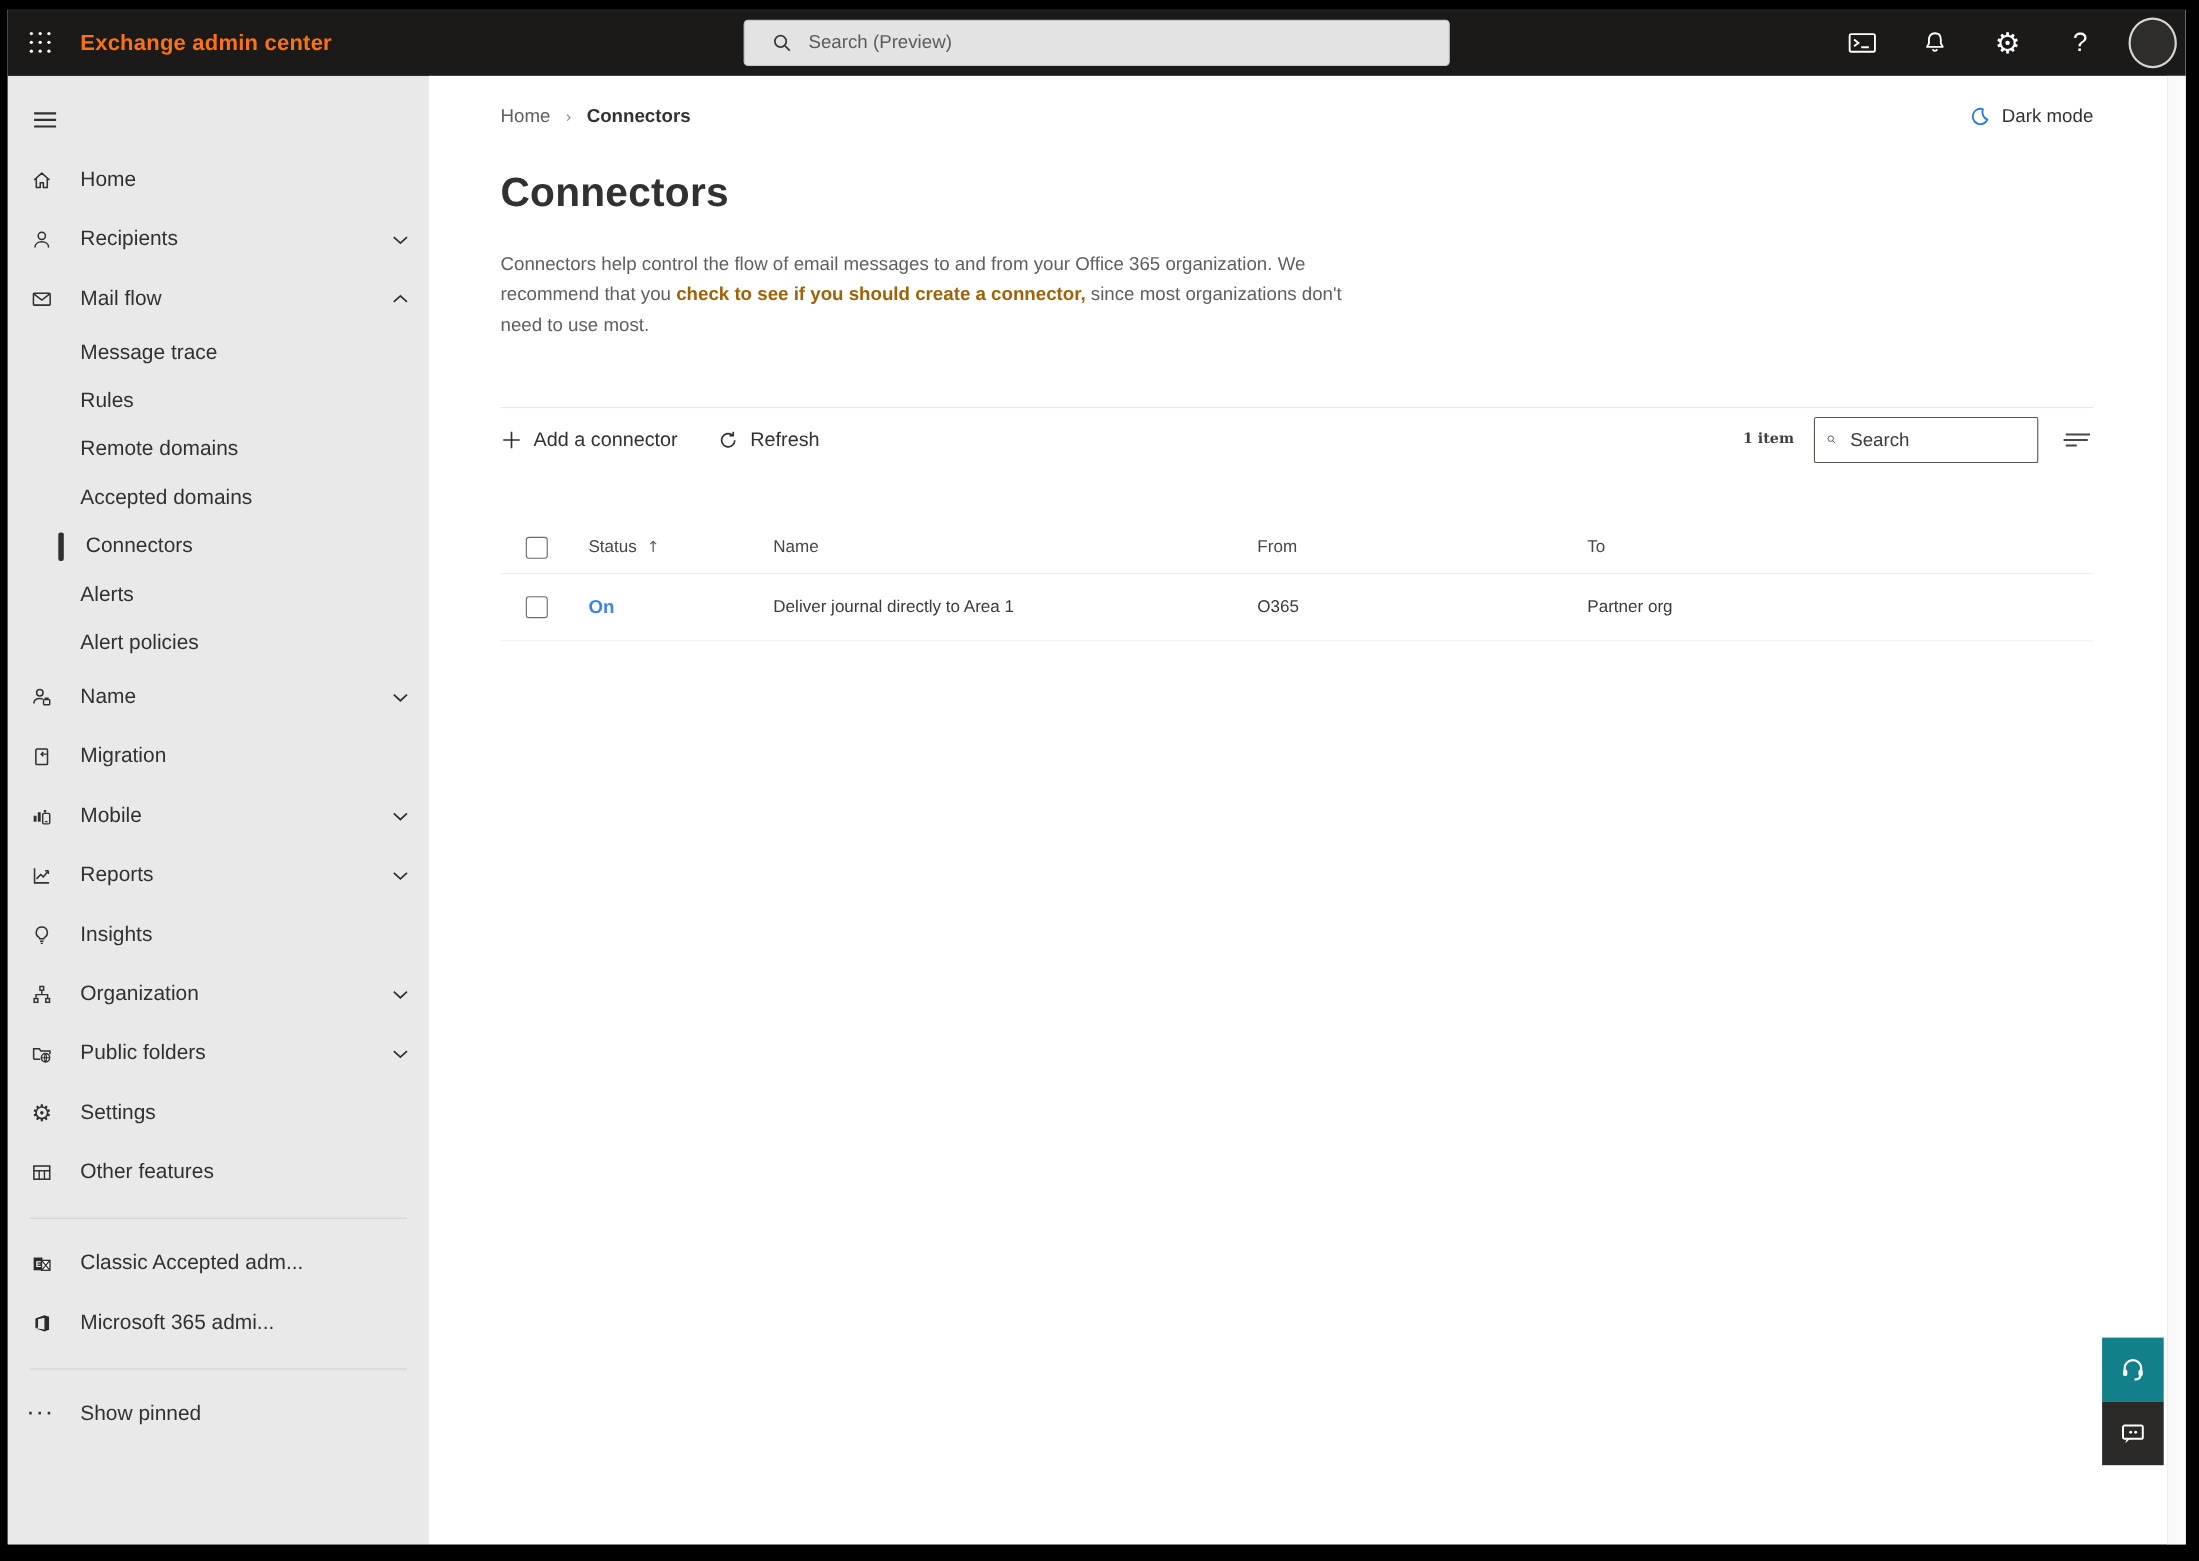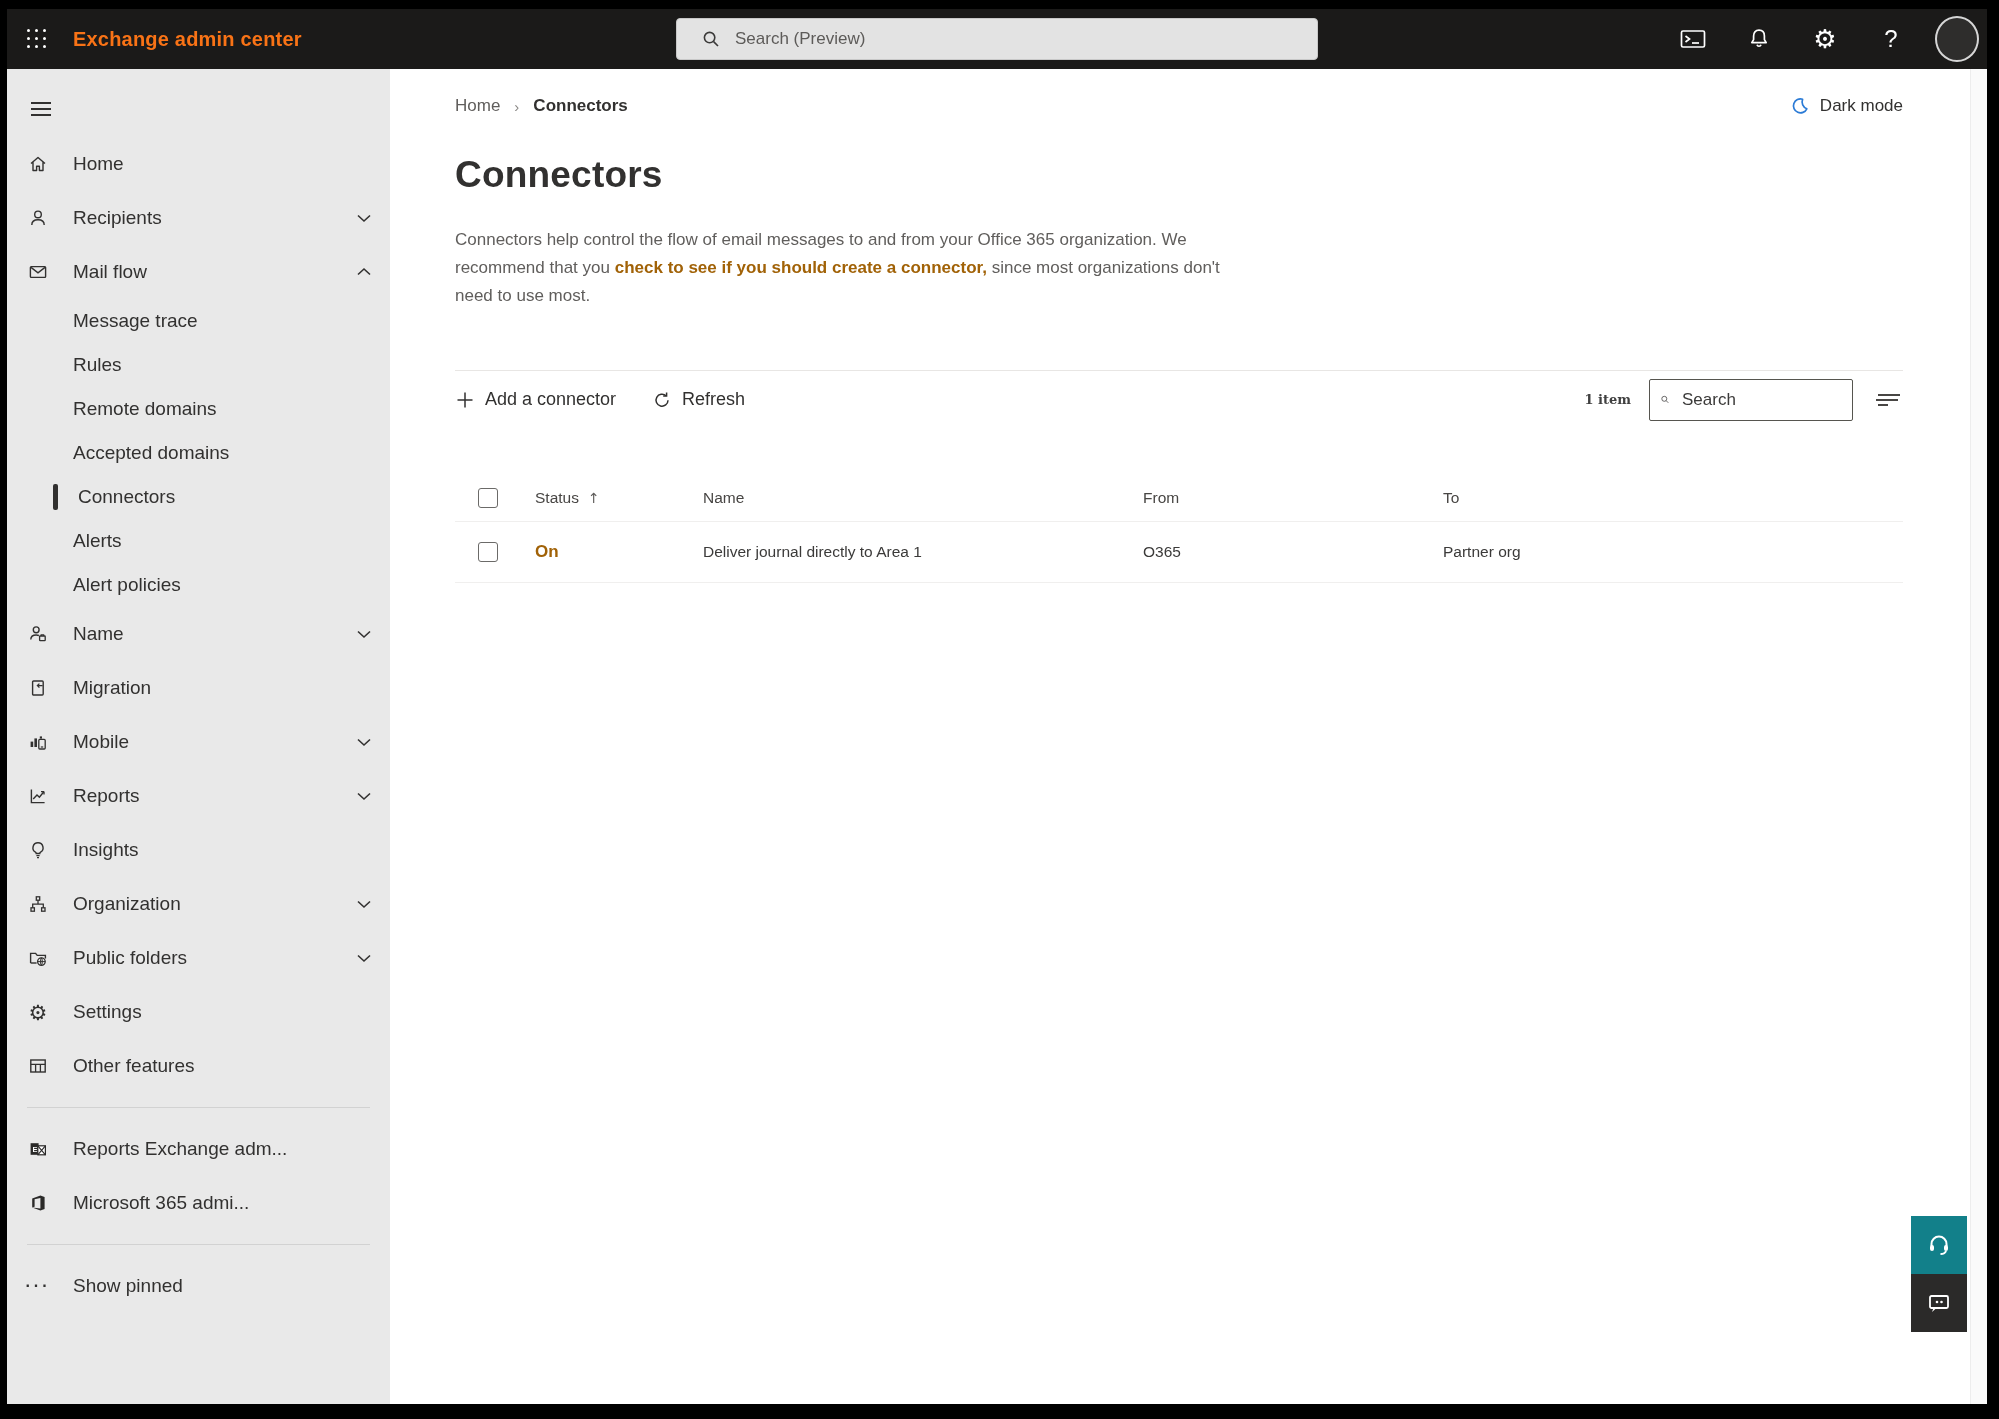--- a/index.html
+++ b/index.html
@@ -75,21 +75,21 @@
                        font-family:"Liberation Sans","DejaVu Sans",sans-serif;}
   .list-search input::placeholder { color:#3b3a39; opacity:1;}
   .filter-btn { margin-left:22px; cursor:pointer; display:flex; align-items:center;}
 
   .list { margin-top:47px; }
   .lrow { display:grid; grid-template-columns:80px 168px 440px 300px 1fr; align-items:center;}
   .lrow.header { height:46px; }
   .lrow.body { height:62px; border-top:1px solid #f0efee; border-bottom:1px solid #f0efee;}
   .hcell { font-size:15.5px; color:#484644; display:flex; align-items:center;}
   .bcell { font-size:15.5px; color:#3b3a39; }
-  .bcell.status { font-size:17px; font-weight:700; color:#a16207;}
+  .bcell.status { font-size:17px; font-weight:700; color:#3b82f6;}
   .cb { width:20px; height:20px; border:1px solid #6b6a68; border-radius:3px; background:#fff;
         margin-left:23px; cursor:pointer;}
   .sort-arrow { font-family:"DejaVu Sans",sans-serif; font-size:14px; color:#605e5c; margin-left:9px;}
 
   .scroll-track { position:absolute; right:0; top:0; bottom:0; width:17px; background:#fafafa;
                   border-left:1px solid #ededed; cursor:pointer;}
   .float-btns { position:absolute; right:20px; bottom:72px; display:flex; flex-direction:column;}
   .fbtn { width:56px; height:58px; display:flex; align-items:center; justify-content:center; cursor:pointer;}
   .fbtn.help { background:#12808a; }
   .fbtn.feedback { background:#2b2a29; }
@@ -352,21 +352,21 @@
 
       <div class="nav-item">
         <span class="nav-icon">
           <svg width="20" height="20" viewBox="0 0 20 20">
               <rect x="2.6" y="4.2" width="8" height="11.6" fill="#2b2a29"></rect>
               <text x="4.4" y="12.8" font-size="7.5" fill="#fff" font-family="sans-serif" font-weight="bold">E</text>
               <rect x="9.8" y="6.8" width="7.6" height="9" fill="#fff" stroke="#2b2a29" stroke-width="1.2"></rect>
               <path d="M9.8 6.8l7.6 9M17.4 6.8l-7.6 9" stroke="#2b2a29" stroke-width="1.1"></path>
             </svg>
         </span>
-        <span class="nav-label">Reports Exchange adm...</span>
+        <span class="nav-label">Classic Accepted adm...</span>
       </div>
       <div class="nav-item">
         <span class="nav-icon">
           <svg width="20" height="20" viewBox="0 0 20 20">
               <path d="M12.4 2.6 16.6 4.1v11.8l-4.2 1.5L4.2 14.6l8.2 1V4.9L6.6 6.3v7.5l-2.4.8V5.6z" fill="#2b2a29"></path>
             </svg>
         </span>
         <span class="nav-label">Microsoft 365 admi...</span>
       </div>
 

